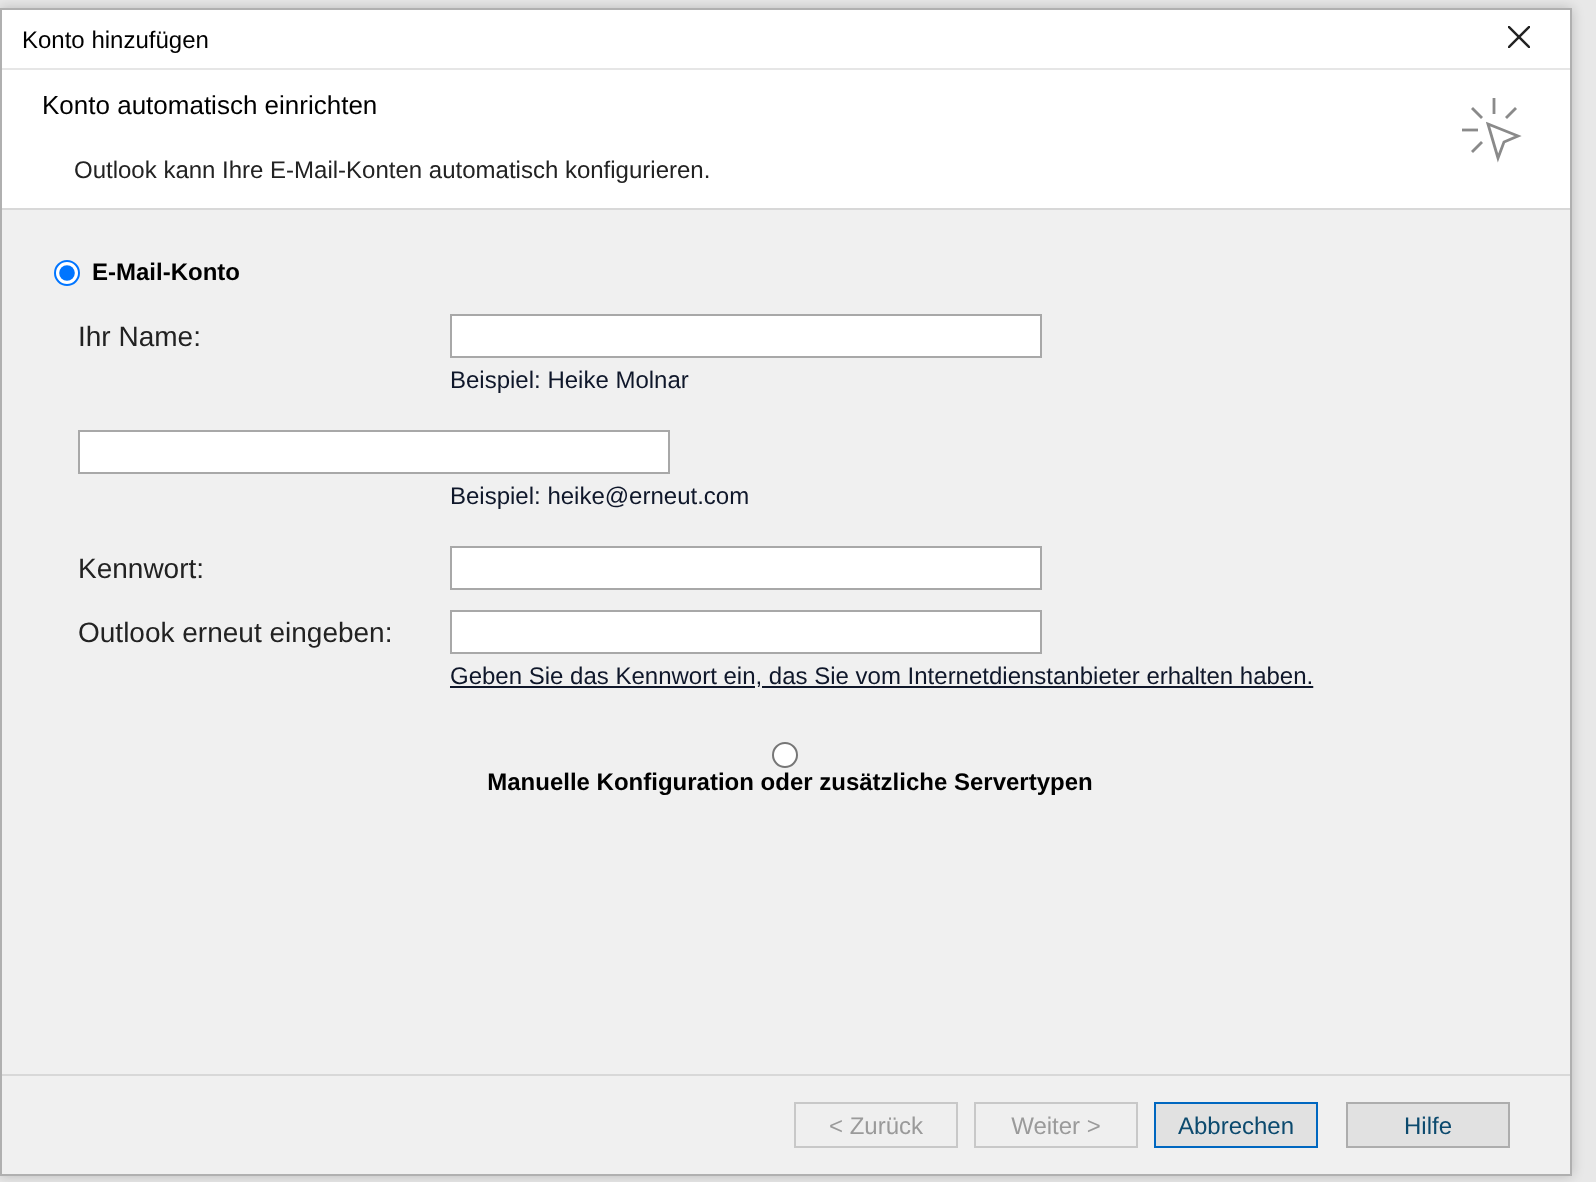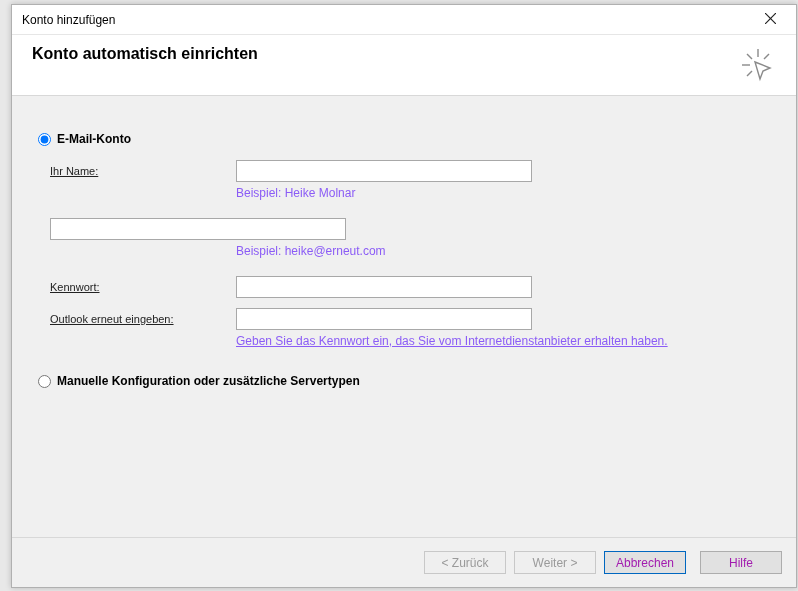--- a/index.html
+++ b/index.html
@@ -8,21 +8,21 @@
     font-family: "Segoe UI", Tahoma, sans-serif;
     font-size: 12px;
     background: #e8e8e8;
     width: 798px;
     height: 591px;
     overflow: hidden;
     position: relative;
   }
   .dialog {
     position: absolute;
-    left: 11px;
+    left: 0;
     top: 4px;
     width: 786px;
     height: 584px;
     background: #fff;
     border: 1px solid #b0b0b0;
     box-shadow: 0 0 6px rgba(0,0,0,0.2);
     display: flex;
     flex-direction: column;
   }
   .titlebar {
@@ -44,36 +44,36 @@
   .close-btn svg { width: 11px; height: 11px; stroke: #222; stroke-width: 1.2; }
 
   .header {
     padding: 10px 16px 12px 20px;
     border-bottom: 1px solid #d8d8d8;
     display: flex;
     justify-content: space-between;
     align-items: flex-start;
   }
   .header-text .heading {
-    font-weight: bold;
-    font-size: 16px;
+    font-weight: normal;
+    font-size: 13px;
     margin-bottom: 18px;
   }
   .header-text .subheading {
     font-size: 12px;
     margin-left: 16px;
     color: #222;
   }
   .header-icon { width: 36px; height: 36px; color: #8a8a8a; margin-top: 2px; margin-right: 4px; }
   .header-icon svg { width: 36px; height: 36px; stroke: #8a8a8a; fill: none; stroke-width: 1.4; }
 
   .content {
     flex: 1;
     background: #f0f0f0;
-    padding: 36px 22px 10px 26px;
+    padding: 24px 22px 10px 26px;
     position: relative;
   }
 
   .radio-row {
     display: flex;
     align-items: center;
     margin-bottom: 14px;
   }
   .radio-row input[type=radio] {
     margin: 0 6px 0 0;
@@ -87,59 +87,58 @@
   .form-area {
     margin-left: 12px;
   }
   .field-row {
     display: flex;
     align-items: center;
     margin-bottom: 4px;
   }
   .field-label {
     width: 186px;
-    font-size: 11px;
+    font-size: 14px;
     color: #222;
-    text-decoration: underline;
   }
   .field-input {
     width: 296px;
     height: 22px;
     border: 1px solid #a8a8a8;
     background: #fff;
     font-size: 12px;
     padding: 1px 4px;
   }
   .hint-row {
     margin-left: 186px;
     font-size: 12px;
-    color: #8b5cf6;
+    color: #0f172a;
     margin-bottom: 18px;
   }
   .hint-row.last { margin-bottom: 26px; text-decoration: underline; }
 
-  .radio-row.second { margin-top: 2px; }
+  .radio-row.second { margin-top: 2px; flex-direction: column; }
 
   .footer {
     border-top: 1px solid #d8d8d8;
     background: #f0f0f0;
     height: 50px;
     display: flex;
     align-items: center;
     justify-content: flex-end;
-    padding-right: 14px;
+    padding-right: 30px;
     gap: 8px;
   }
   .btn {
     min-width: 82px;
     height: 23px;
     border: 1px solid #adadad;
     background: #e1e1e1;
     font-size: 12px;
-    color: #a21caf;
+    color: #0c4a6e;
     padding: 0 10px;
     font-family: inherit;
   }
   .btn[disabled] {
     color: #9a9a9a;
     background: #efefef;
     border-color: #c8c8c8;
   }
   .btn.primary {
     border: 1px solid #0067c0;
@@ -160,20 +159,21 @@
             <line x1="0" y1="0" x2="11" y2="11"></line>
             <line x1="11" y1="0" x2="0" y2="11"></line>
           </svg>
       </span>
     </div>
   </div>
 
   <div class="header">
     <div class="header-text">
       <div class="heading">Konto automatisch einrichten</div>
+      <div class="subheading">Outlook kann Ihre E-Mail-Konten automatisch konfigurieren.</div>
     </div>
     <div class="header-icon">
       <svg viewBox="0 0 36 36">
         <line x1="18" y1="2" x2="18" y2="10"></line>
         <line x1="2" y1="18" x2="10" y2="18"></line>
         <line x1="7" y1="7" x2="12" y2="12"></line>
         <line x1="29" y1="7" x2="24" y2="12"></line>
         <line x1="7" y1="29" x2="12" y2="24"></line>
         <path d="M15 15 L30 21 L23 24 L20 32 Z"></path>
       </svg>

